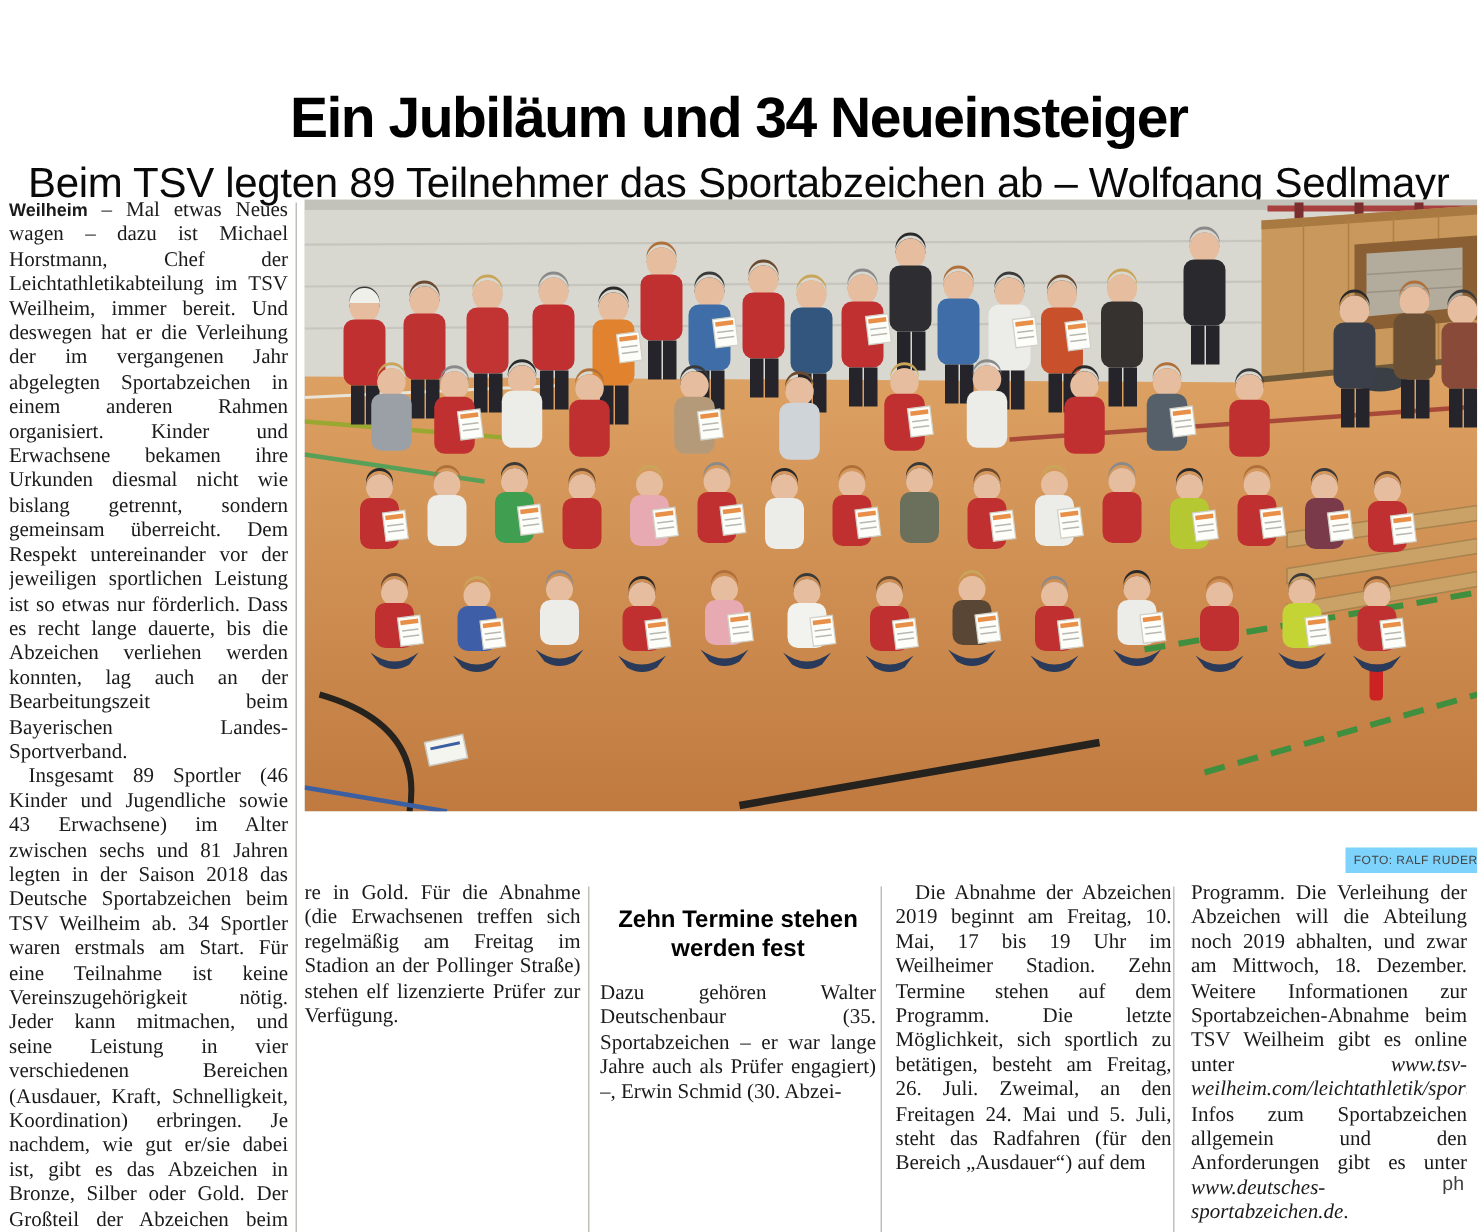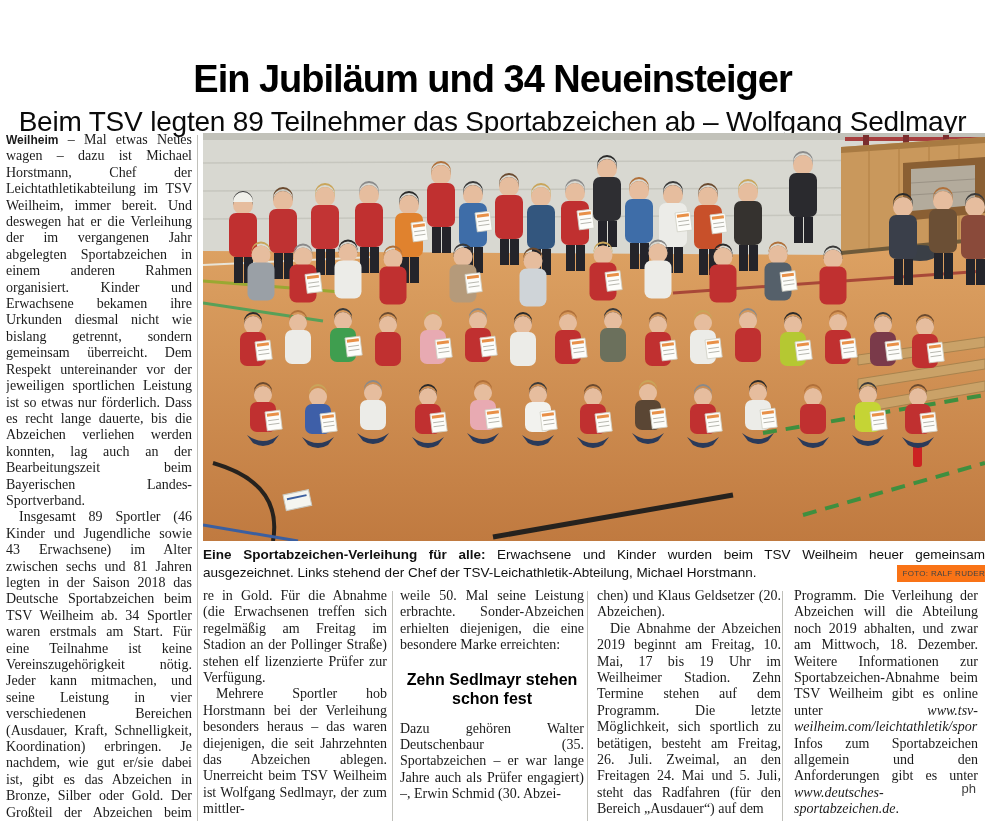--- a/index.html
+++ b/index.html
@@ -24,21 +24,21 @@
   .seg-italic{font-style:italic;}
   
   .photo{position:absolute;left:203px;top:120px;width:782px;height:408px;overflow:hidden;
     background:#d8d8d1;}
   
   .caption{position:absolute;left:203px;top:533px;width:782px;height:38px;
     font-family:"Liberation Sans",sans-serif;font-size:13.5px;line-height:17.5px;
     text-align:justify;color:#111;}
   .seg-bold{font-weight:700;}
   .credit{position:absolute;right:0;bottom:2px;font-family:"Liberation Sans",sans-serif;
-    font-size:8px;letter-spacing:0.3px;color:#444;background:#f97316;padding-left:6px;}
+    font-size:8px;letter-spacing:0.3px;color:#444;background:#7dd3fc;padding-left:6px;}
   
   .bottomcols{position:absolute;left:203px;top:575px;width:782px;height:243px;
     display:flex;gap:13px;}
   .bcol{width:184px;flex:0 0 184px;overflow:hidden;position:relative;
     font-size:14px;line-height:16.4px;text-align:justify;hyphens:auto;-webkit-hyphens:auto;}
   .bcol p{margin:0;}
   .bcol p.indent{text-indent:13px;}
   .colsubhead{font-family:"Liberation Sans",sans-serif;font-weight:700;font-size:16px;
     line-height:19px;text-align:center;margin:16px 6px 13px 6px !important;color:#000;
     text-indent:0 !important;}
@@ -604,36 +604,32 @@
             <rect x="1.5" y="2" width="12" height="3" fill="#e89048"></rect>
             <line x1="2" y1="9" x2="13" y2="9" stroke="#b8b8b0" stroke-width="1"></line>
             <line x1="2" y1="13" x2="13" y2="13" stroke="#b8b8b0" stroke-width="1"></line>
           </g>
           <path d="M 699 304 q 16 12 32 0 l -6 8 q -10 6 -20 0 z" fill="#2a3a5a"></path>
         </g>
     </svg>
   </div>
 
   <div class="caption">
-    <span><span class="seg-bold">Eine Sportabzeichen-Verleihung für alle:</span><span class="seg-normal"> Erwachsene und Kinder wurden beim TSV Weilheim heuer gemeinsam ausgezeichnet. Links stehend der Chef der TSV-Leichathletik-Abteilung, Michael Horstmann.</span></span>
     <span class="credit">FOTO: RALF RUDER</span>
   </div>
 
   <div class="bottomcols">
     <div class="bcol">
       <p>re in Gold. Für die Abnahme (die Erwachsenen treffen sich regelmäßig am Freitag im Stadion an der Pollinger Straße) stehen elf lizenzierte Prüfer zur Verfügung.</p>
-      <p class="indent">Mehrere Sportler hob Horstmann bei der Verleihung besonders heraus – das waren diejenigen, die seit Jahrzehnten das Abzeichen ablegen. Unerreicht beim TSV Weilheim ist Wolfgang Sedlmayr, der zum mittler-</p>
     </div>
     <div class="bcol">
-      <p>weile 50. Mal seine Leistung erbrachte. Sonder-Abzeichen erhielten diejenigen, die eine besondere Marke erreichten:</p>
-      <p class="colsubhead">Zehn Sedlmayr stehen schon fest</p>
+      <p class="colsubhead">Zehn Termine stehen werden fest</p>
       <p>Dazu gehören Walter Deutschenbaur (35. Sportabzeichen – er war lange Jahre auch als Prüfer engagiert) –, Erwin Schmid (30. Abzei-</p>
     </div>
     <div class="bcol">
-      <p>chen) und Klaus Geldsetzer (20. Abzeichen).</p>
       <p class="indent">Die Abnahme der Abzeichen 2019 beginnt am Freitag, 10. Mai, 17 bis 19 Uhr im Weilheimer Stadion. Zehn Termine stehen auf dem Programm. Die letzte Möglichkeit, sich sportlich zu betätigen, besteht am Freitag, 26. Juli. Zweimal, an den Freitagen 24. Mai und 5. Juli, steht das Radfahren (für den Bereich „Ausdauer“) auf dem</p>
     </div>
     <div class="bcol">
       <p><span class="seg-normal">Programm. Die Verleihung der Abzeichen will die Abteilung noch 2019 abhalten, und zwar am Mittwoch, 18. Dezember. Weitere Informationen zur Sportabzeichen-Abnahme beim TSV Weilheim gibt es online unter </span><span class="seg-italic">www.tsv-weilheim.com/leichtathletik/sportabzeichen</span><span class="seg-normal">. Infos zum Sportabzeichen allgemein und den Anforderungen gibt es unter </span><span class="seg-italic">www.deutsches-sportabzeichen.de</span><span class="seg-normal">.</span></p>
       <span class="author">ph</span>
     </div>
   </div>
 
 </div>
 

